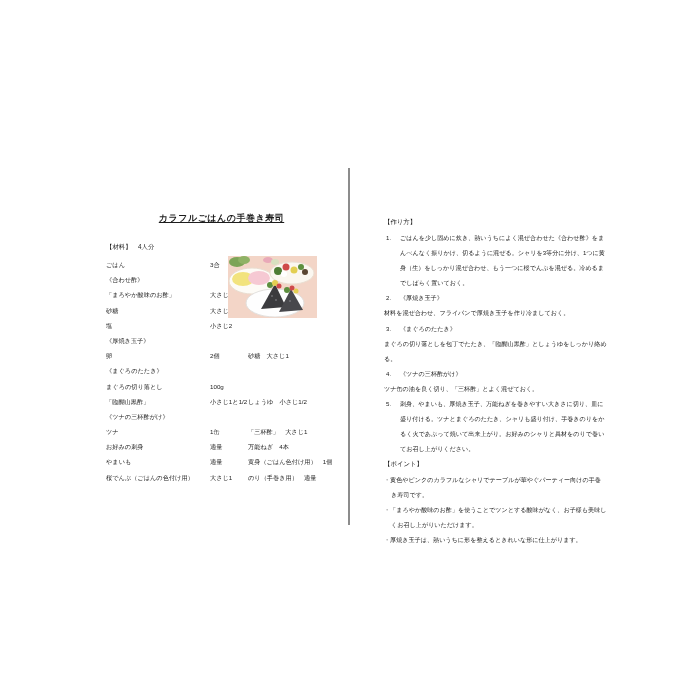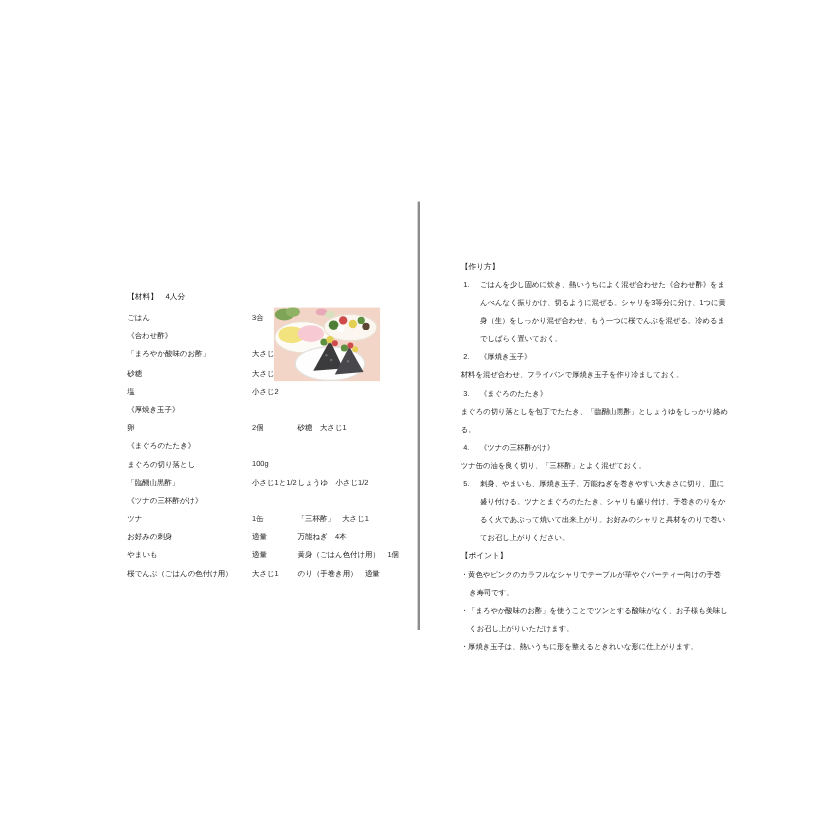--- a/index.html
+++ b/index.html
@@ -38,20 +38,21 @@
 
   .points-header{font-size:6.4px;}
   .point{padding-left:7px;text-indent:-7px;}
 </style>
 </head>
 <body>
 
 <div class="doc">
 
   <div class="page page-left">
+    <h1 class="title"><span>カラフルごはんの手巻き寿司</span></h1>
 
     <div class="ing-header">【材料】　4人分</div>
 
     <div class="ing-list" id="ing-list">
   <div class="ing-row">
     <span class="lbl">ごはん</span>
     <span class="qty">3合</span>
     <span class="ext"></span>
   </div>
 

